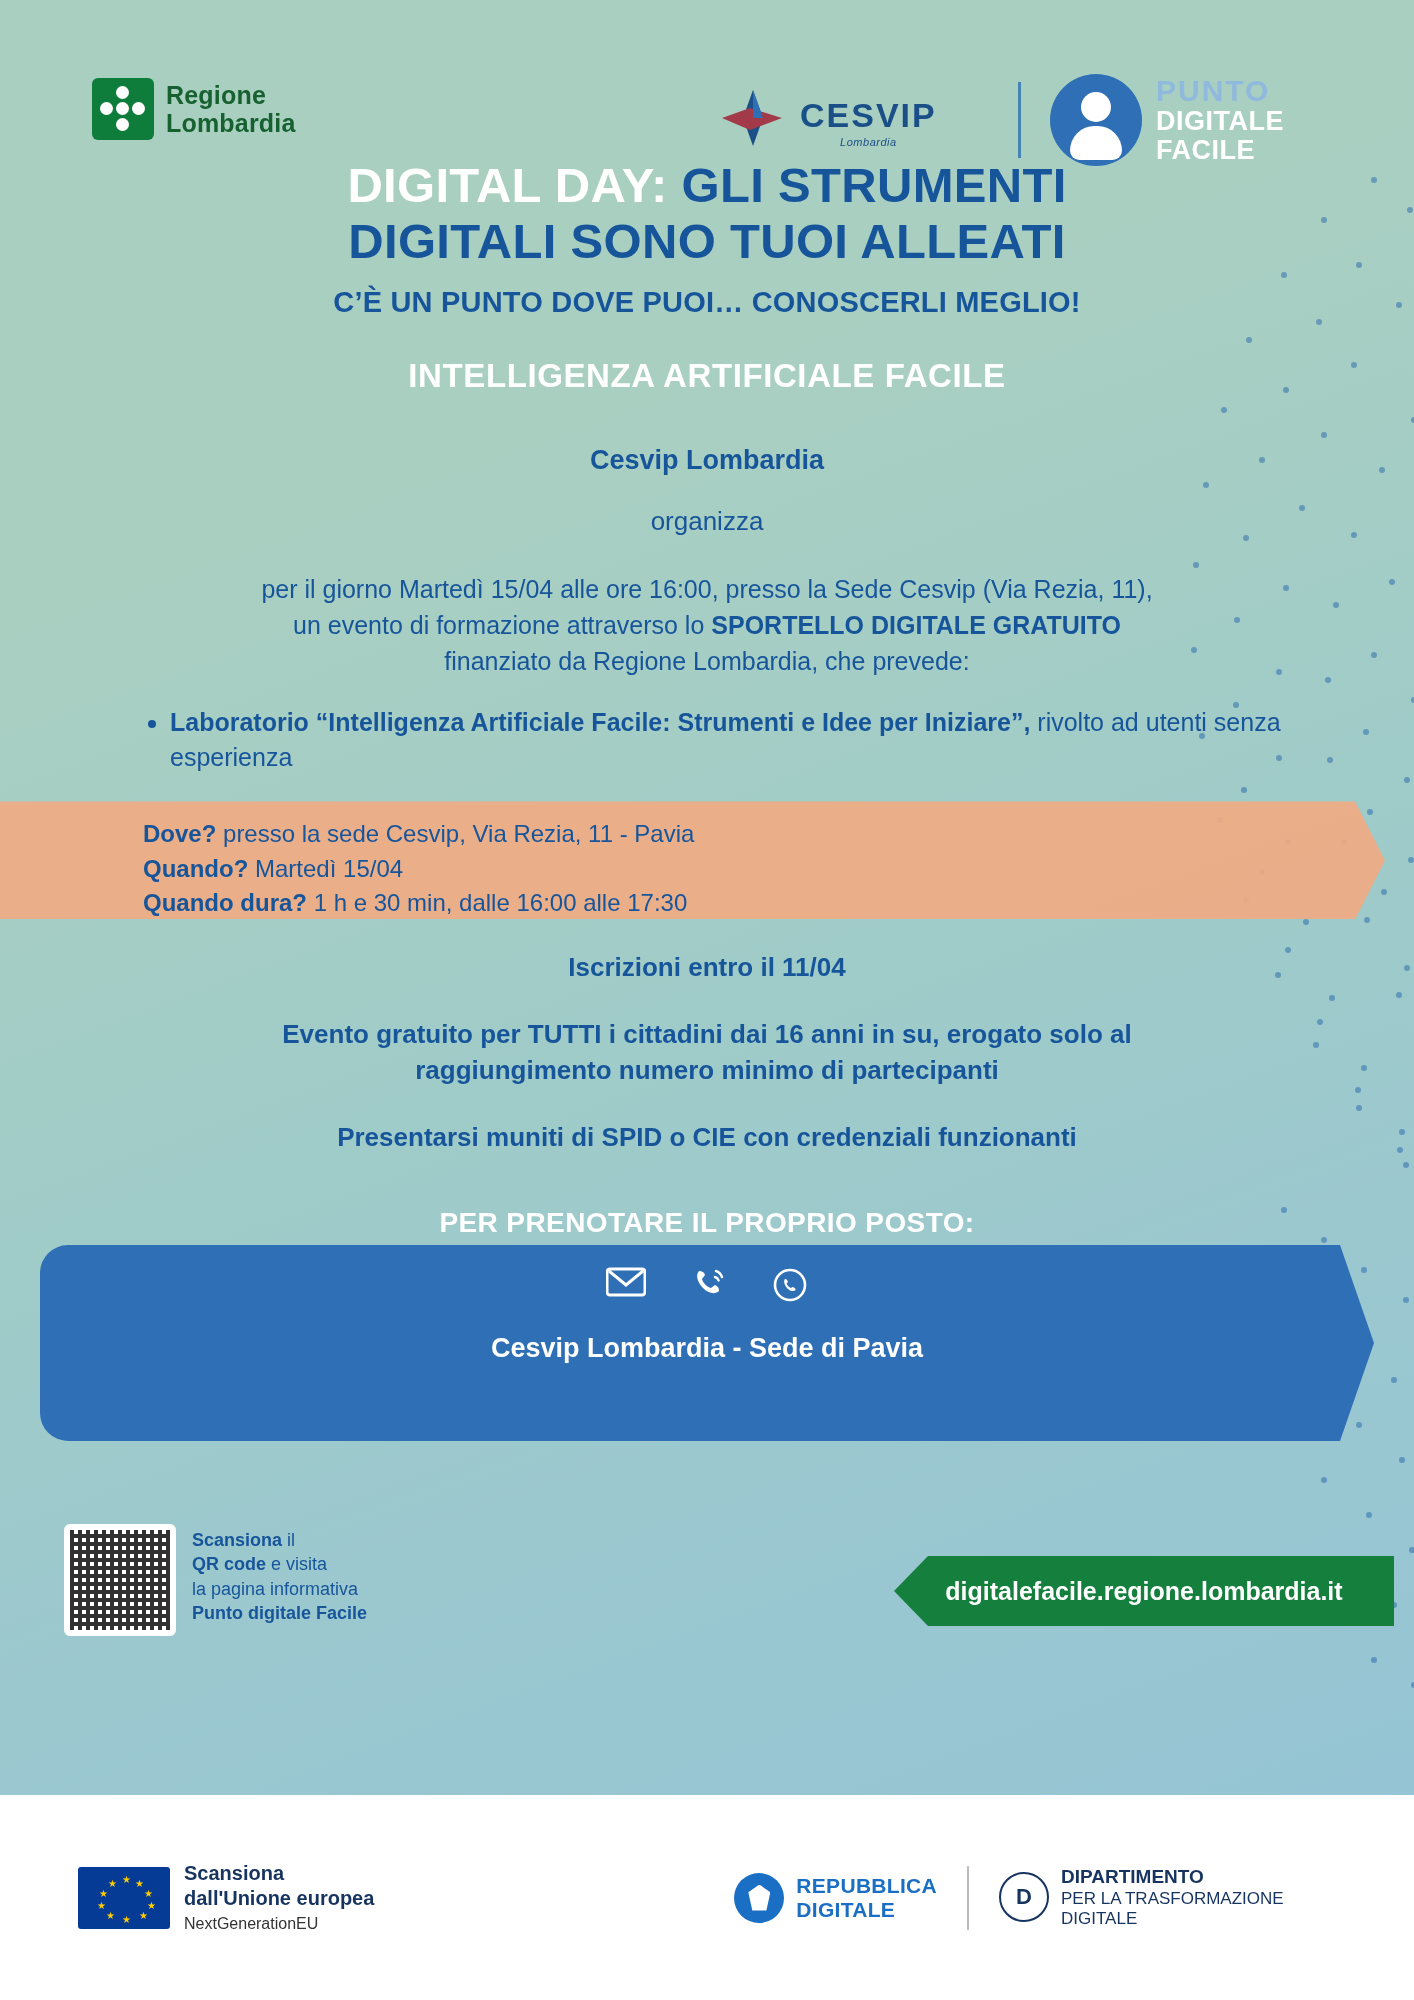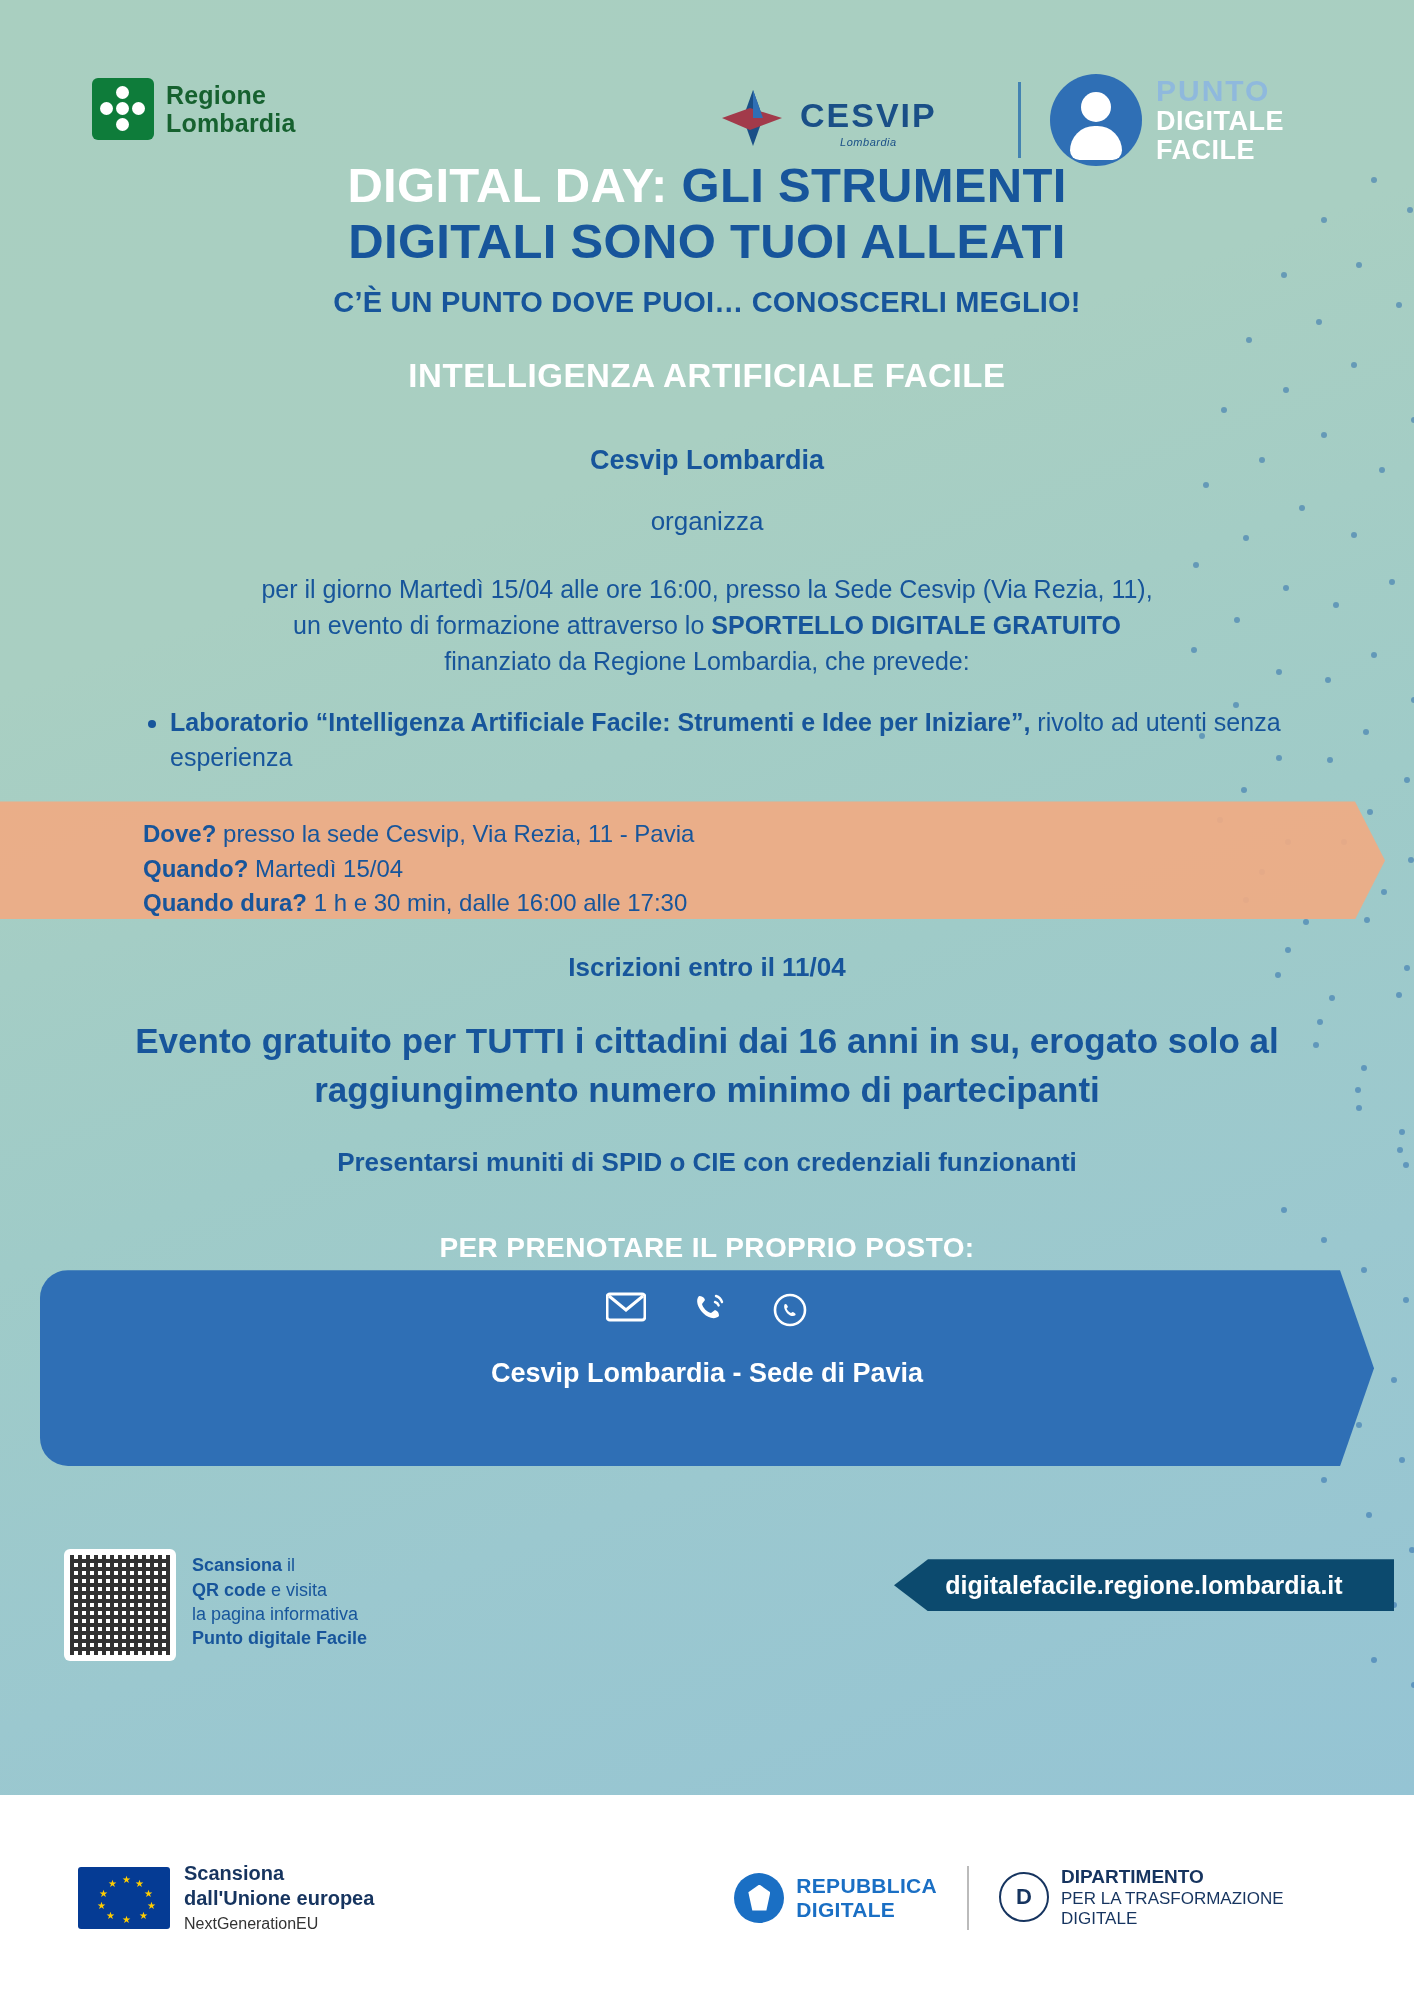--- a/index.html
+++ b/index.html
@@ -229,21 +229,21 @@
   
   .note {
     margin-top: 26px;
     text-align: center;
     font-size: 26px;
     font-weight: bold;
     color: #17559b;
     line-height: 1.4;
     padding: 0 110px;
   }
-  .note.big { font-size: 35px; }
+  .note.big { font-size: 26px; }
   .note.mt { margin-top: 30px; }
 
   .cta-title {
     margin-top: 52px;
     text-align: center;
     font-size: 28px;
     font-weight: bold;
     color: #ffffff;
     letter-spacing: .4px;
   }
@@ -324,24 +324,24 @@
   .qr-caption {
     color: #17559b;
     font-size: 18px;
     line-height: 1.35;
     margin-top: 4px;
   }
   .qr-caption b { font-weight: bold; }
   .link-banner {
     position: absolute;
     right: 20px;
-    top: 10px;
+    top: 32px;
     width: 500px;
-    height: 52px;
-    background: #0c4a6e;
+    height: 70px;
+    background: #15803d;
     display: flex;
     align-items: center;
     justify-content: center;
     clip-path: polygon(34px 0, 100% 0, 100% 100%, 34px 100%, 0 50%);
   }
   .link-banner span {
     color: #fff;
     font-size: 25px;
     font-weight: bold;
   }

